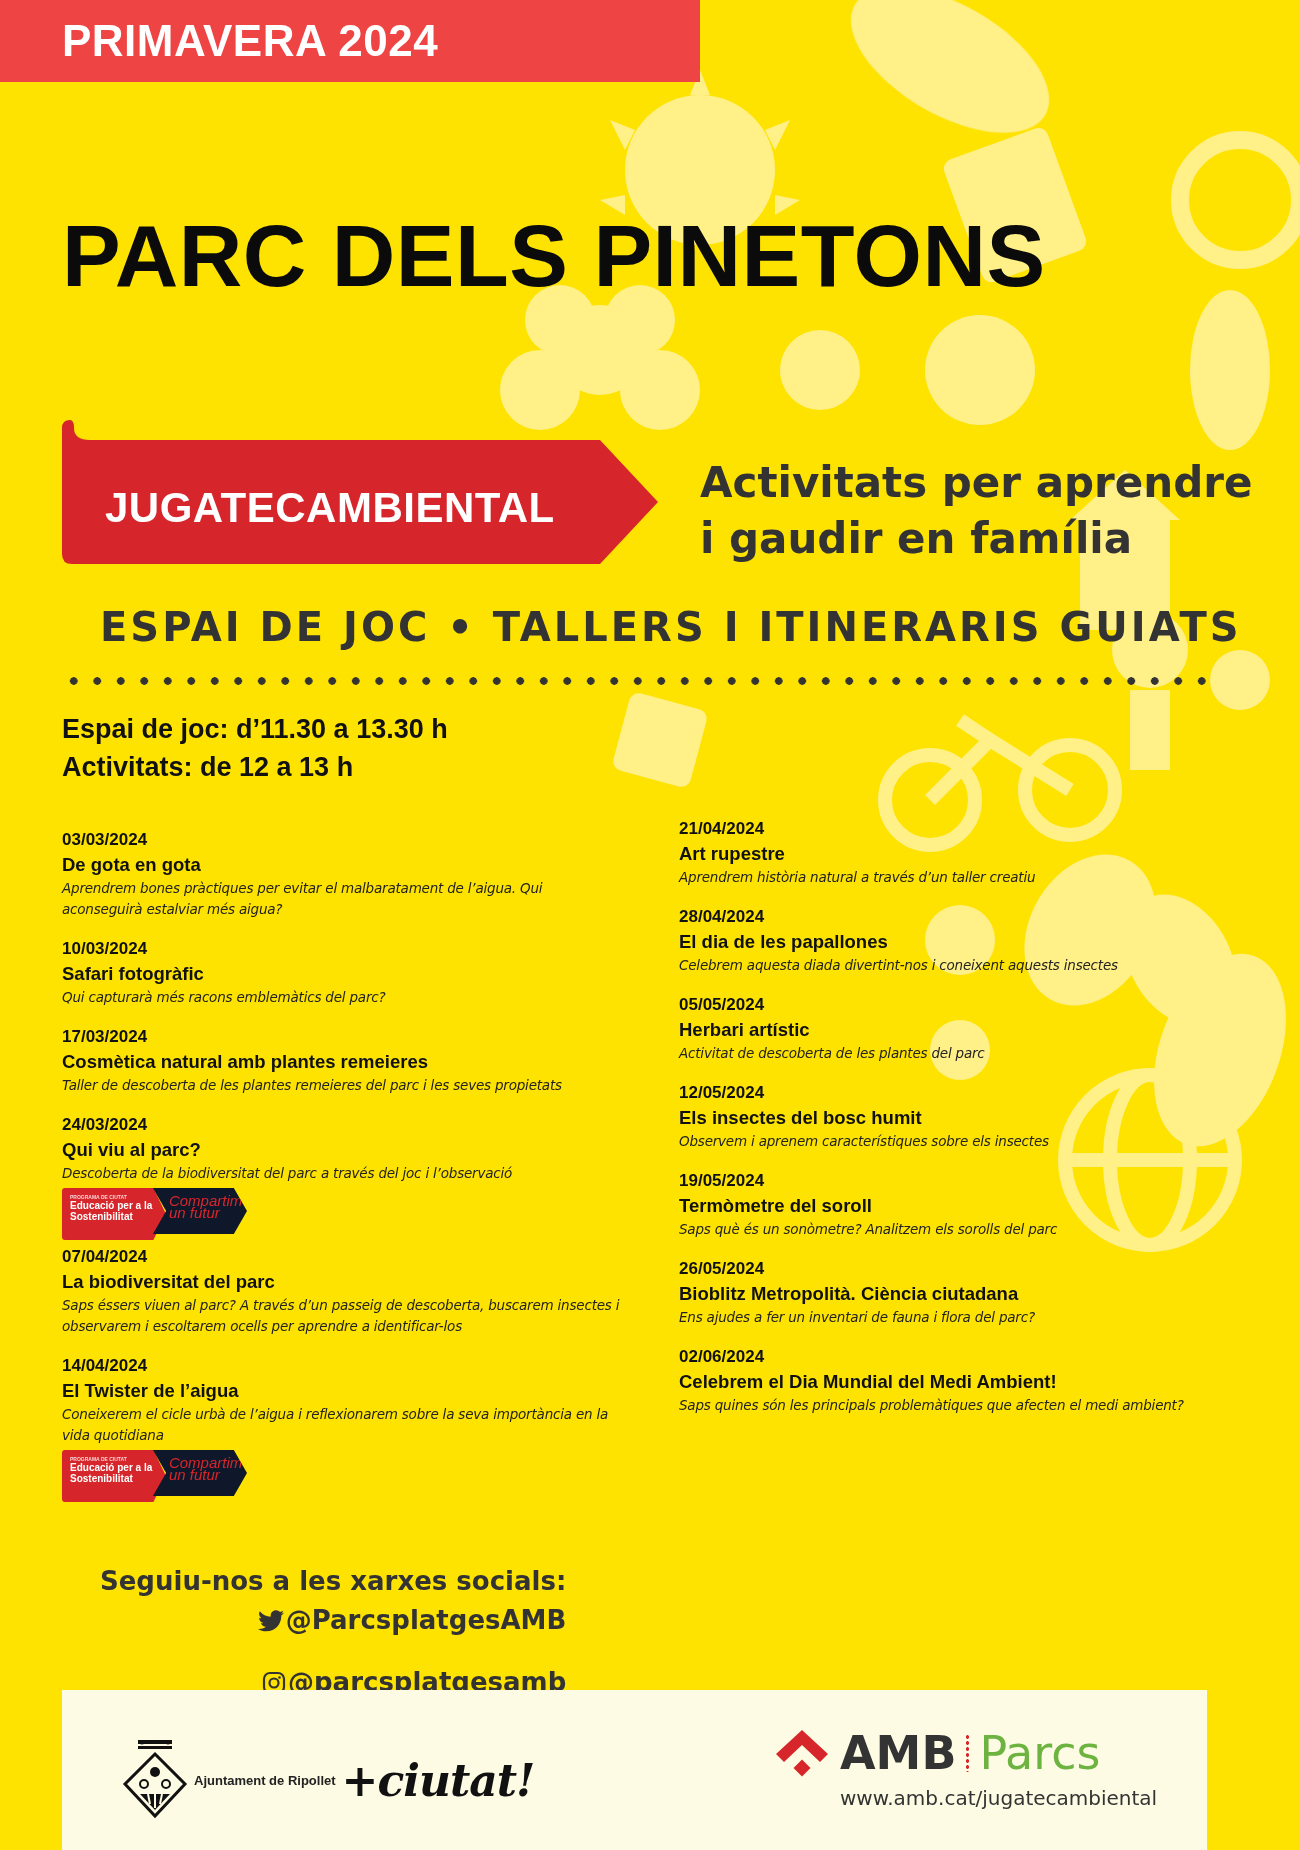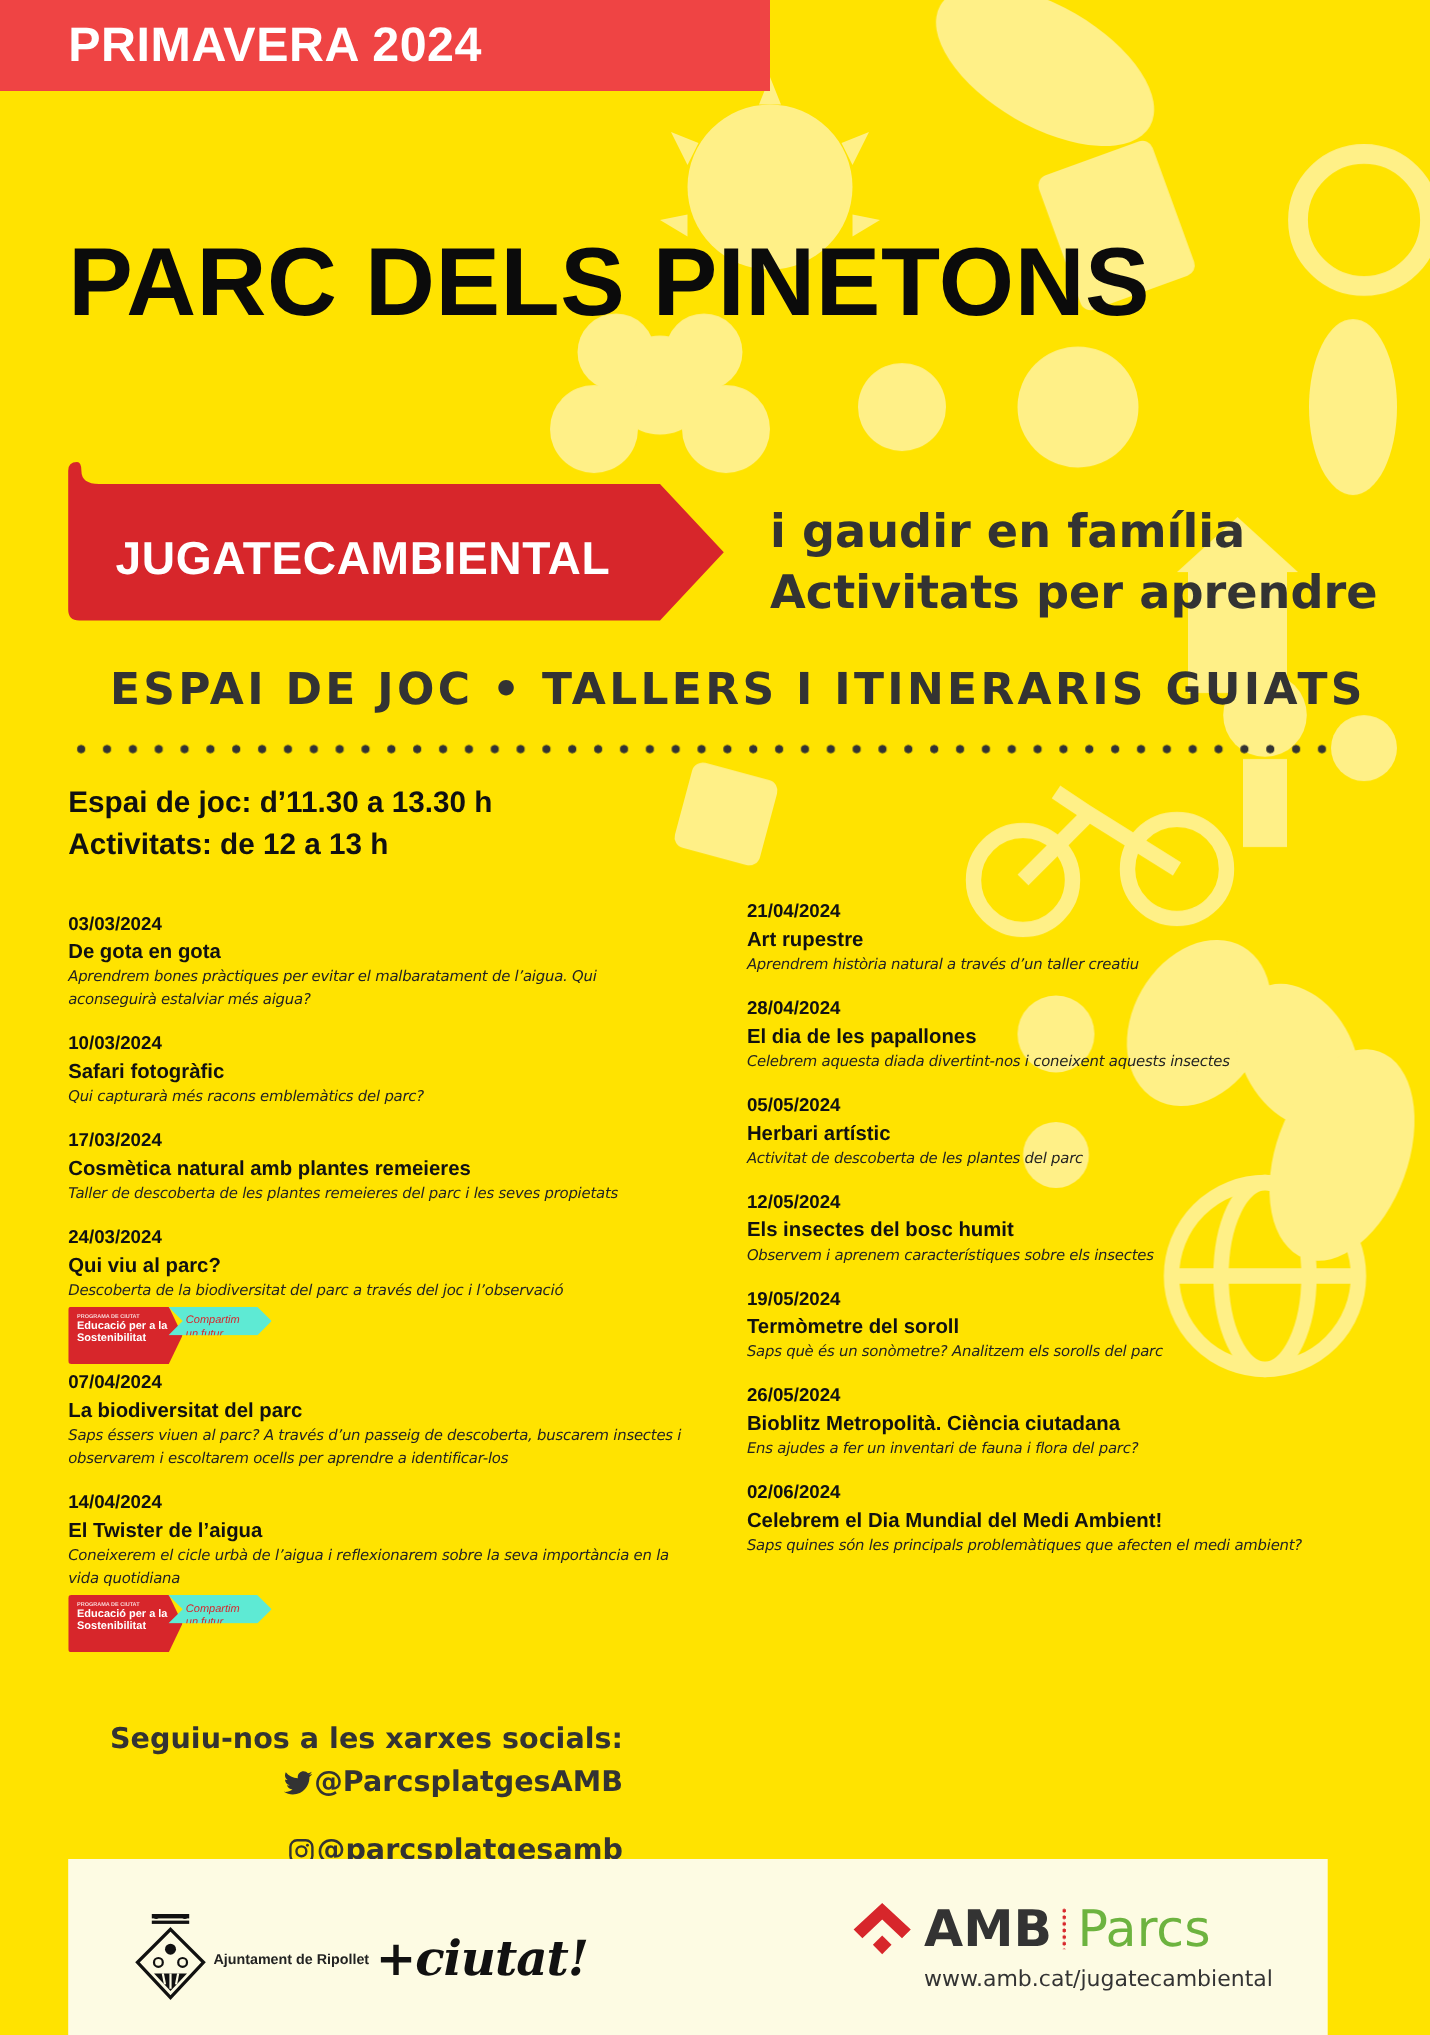--- a/index.html
+++ b/index.html
@@ -50,22 +50,22 @@
   .event .desc { font-style: italic; font-size: 13.5px; line-height: 21px; color: #222; font-family: "DejaVu Sans", sans-serif; letter-spacing: -0.2px; }
   .eds-badge { display: flex; margin-top: 4px; width: 185px; height: 40px; }
   .eds-red {
     background: #d7262b; color: #fff; font-size: 10px; line-height: 11px; font-weight: bold;
     padding: 6px 6px 0 8px; width: 105px; height: 52px; position: relative;
     clip-path: polygon(0 0, 88% 0, 100% 50%, 88% 100%, 0 100%);
     border-radius: 3px 0 0 3px;
   }
   .eds-red .mini { font-size: 5px; line-height: 6px; opacity: 0.8; }
   .eds-white {
-    background: #5eead4; color: #d7262b; font-style: italic; font-size: 10px; line-height: 12px;
-    padding: 7px 0 0 16px; width: 95px; height: 26px; margin-left: -13px;
+    background: #0f172a; color: #d7262b; font-style: italic; font-size: 15px; line-height: 12px;
+    padding: 7px 0 0 16px; width: 95px; height: 46px; margin-left: -13px;
     clip-path: polygon(0 0, 86% 0, 100% 50%, 86% 100%, 0 100%, 14% 50%);
   }
   .social { position: absolute; left: 100px; top: 1562px; font-family: "DejaVu Sans", sans-serif; font-weight: bold; font-size: 26px; line-height: 39px; color: #333; }
   .social .row { display: flex; align-items: flex-end; gap: 23px; flex-direction: column; }
   .social .green-tag { color: #6ec27a; font-weight: normal; font-size: 24px; }
   .icon-inline { display: inline-flex; align-items: center; gap: 2px; }
   .footer {
     position: absolute; left: 62px; top: 1690px; width: 1145px; height: 160px;
     background: #fdfbe3;
   }
@@ -144,22 +144,22 @@
 </div>
 
 <h1 class="main-title">PARC DELS PINETONS</h1>
 
 <svg class="badge" viewBox="0 0 600 150">
   <path d="M2 8 Q2 0 10 0 Q14 0 14 8 Q14 20 30 20 L540 20 L598 82 L540 144 L12 144 Q2 144 2 134 Z" fill="#d7262b"></path>
 </svg>
 <div class="badge-text">JUGATECAMBIENTAL</div>
 
 <div class="tagline">
+  <div>Activitats per aprendre</div>
   <div>i gaudir en família</div>
-  <div>Activitats per aprendre</div>
 </div>
 
 <div class="subheading">ESPAI DE JOC • TALLERS I ITINERARIS GUIATS</div>
 <div class="dots"></div>
 
 <div class="schedule">
   <div>Espai de joc: d’11.30 a 13.30 h</div>
   <div>Activitats: de 12 a 13 h</div>
 </div>
 

